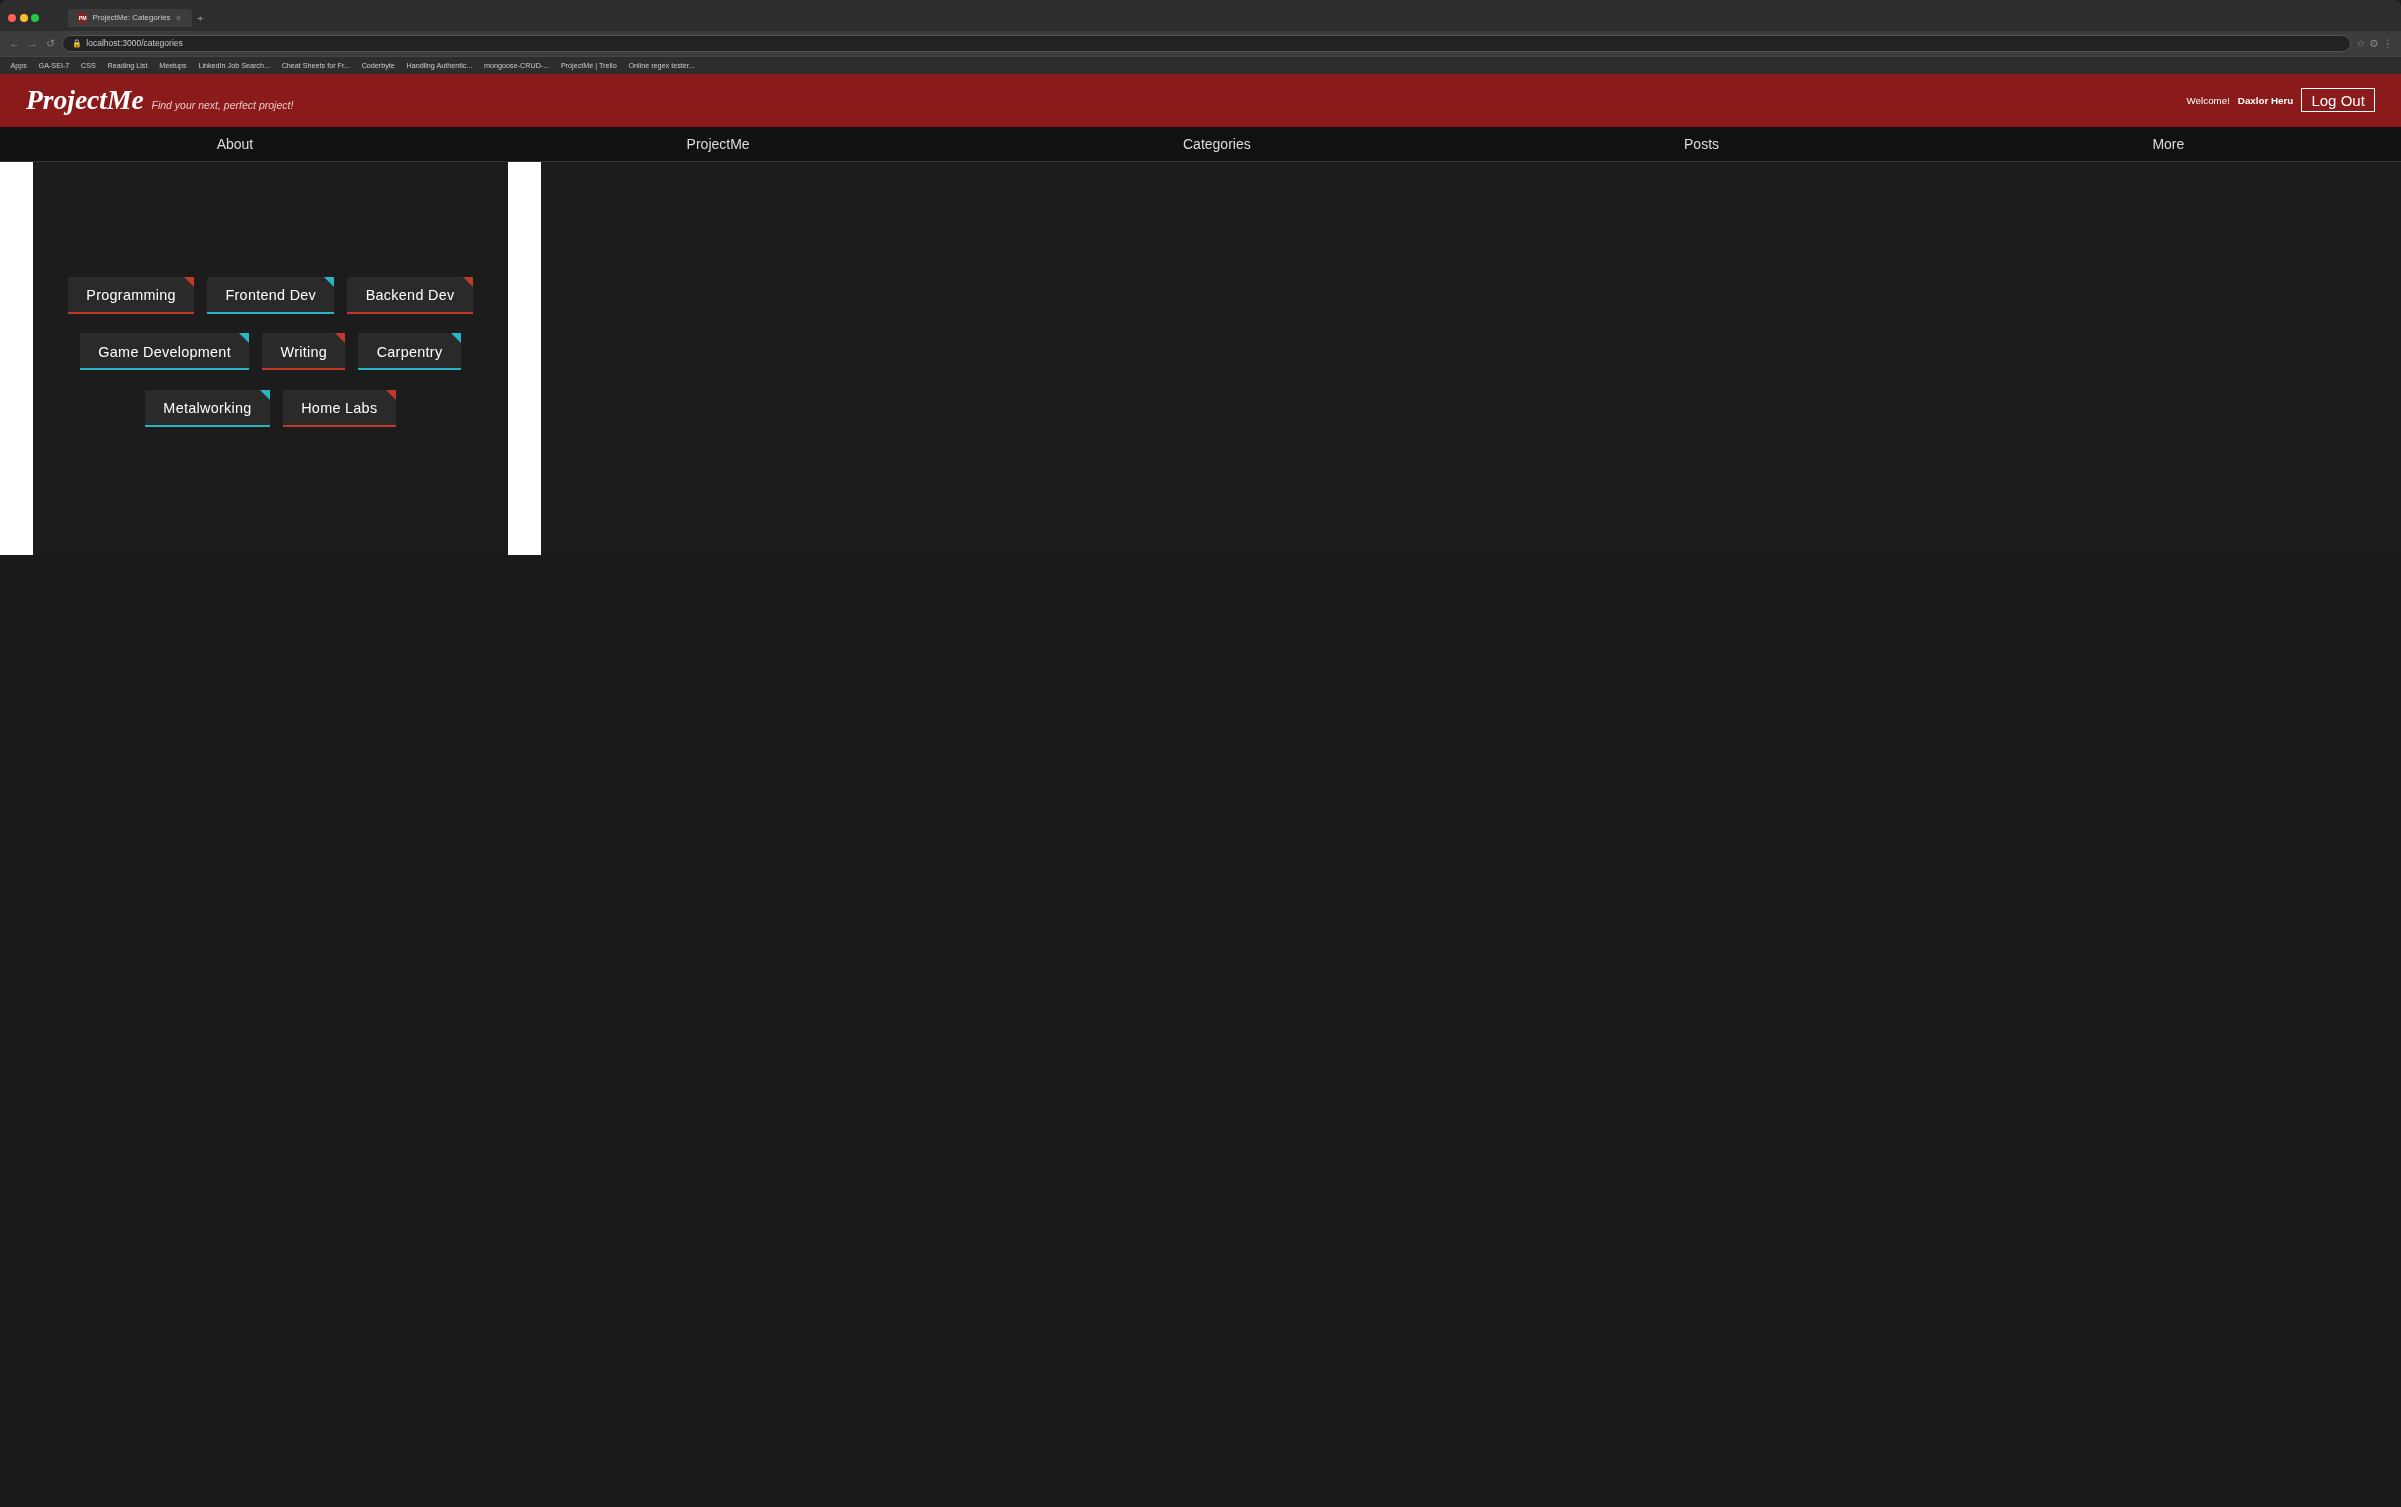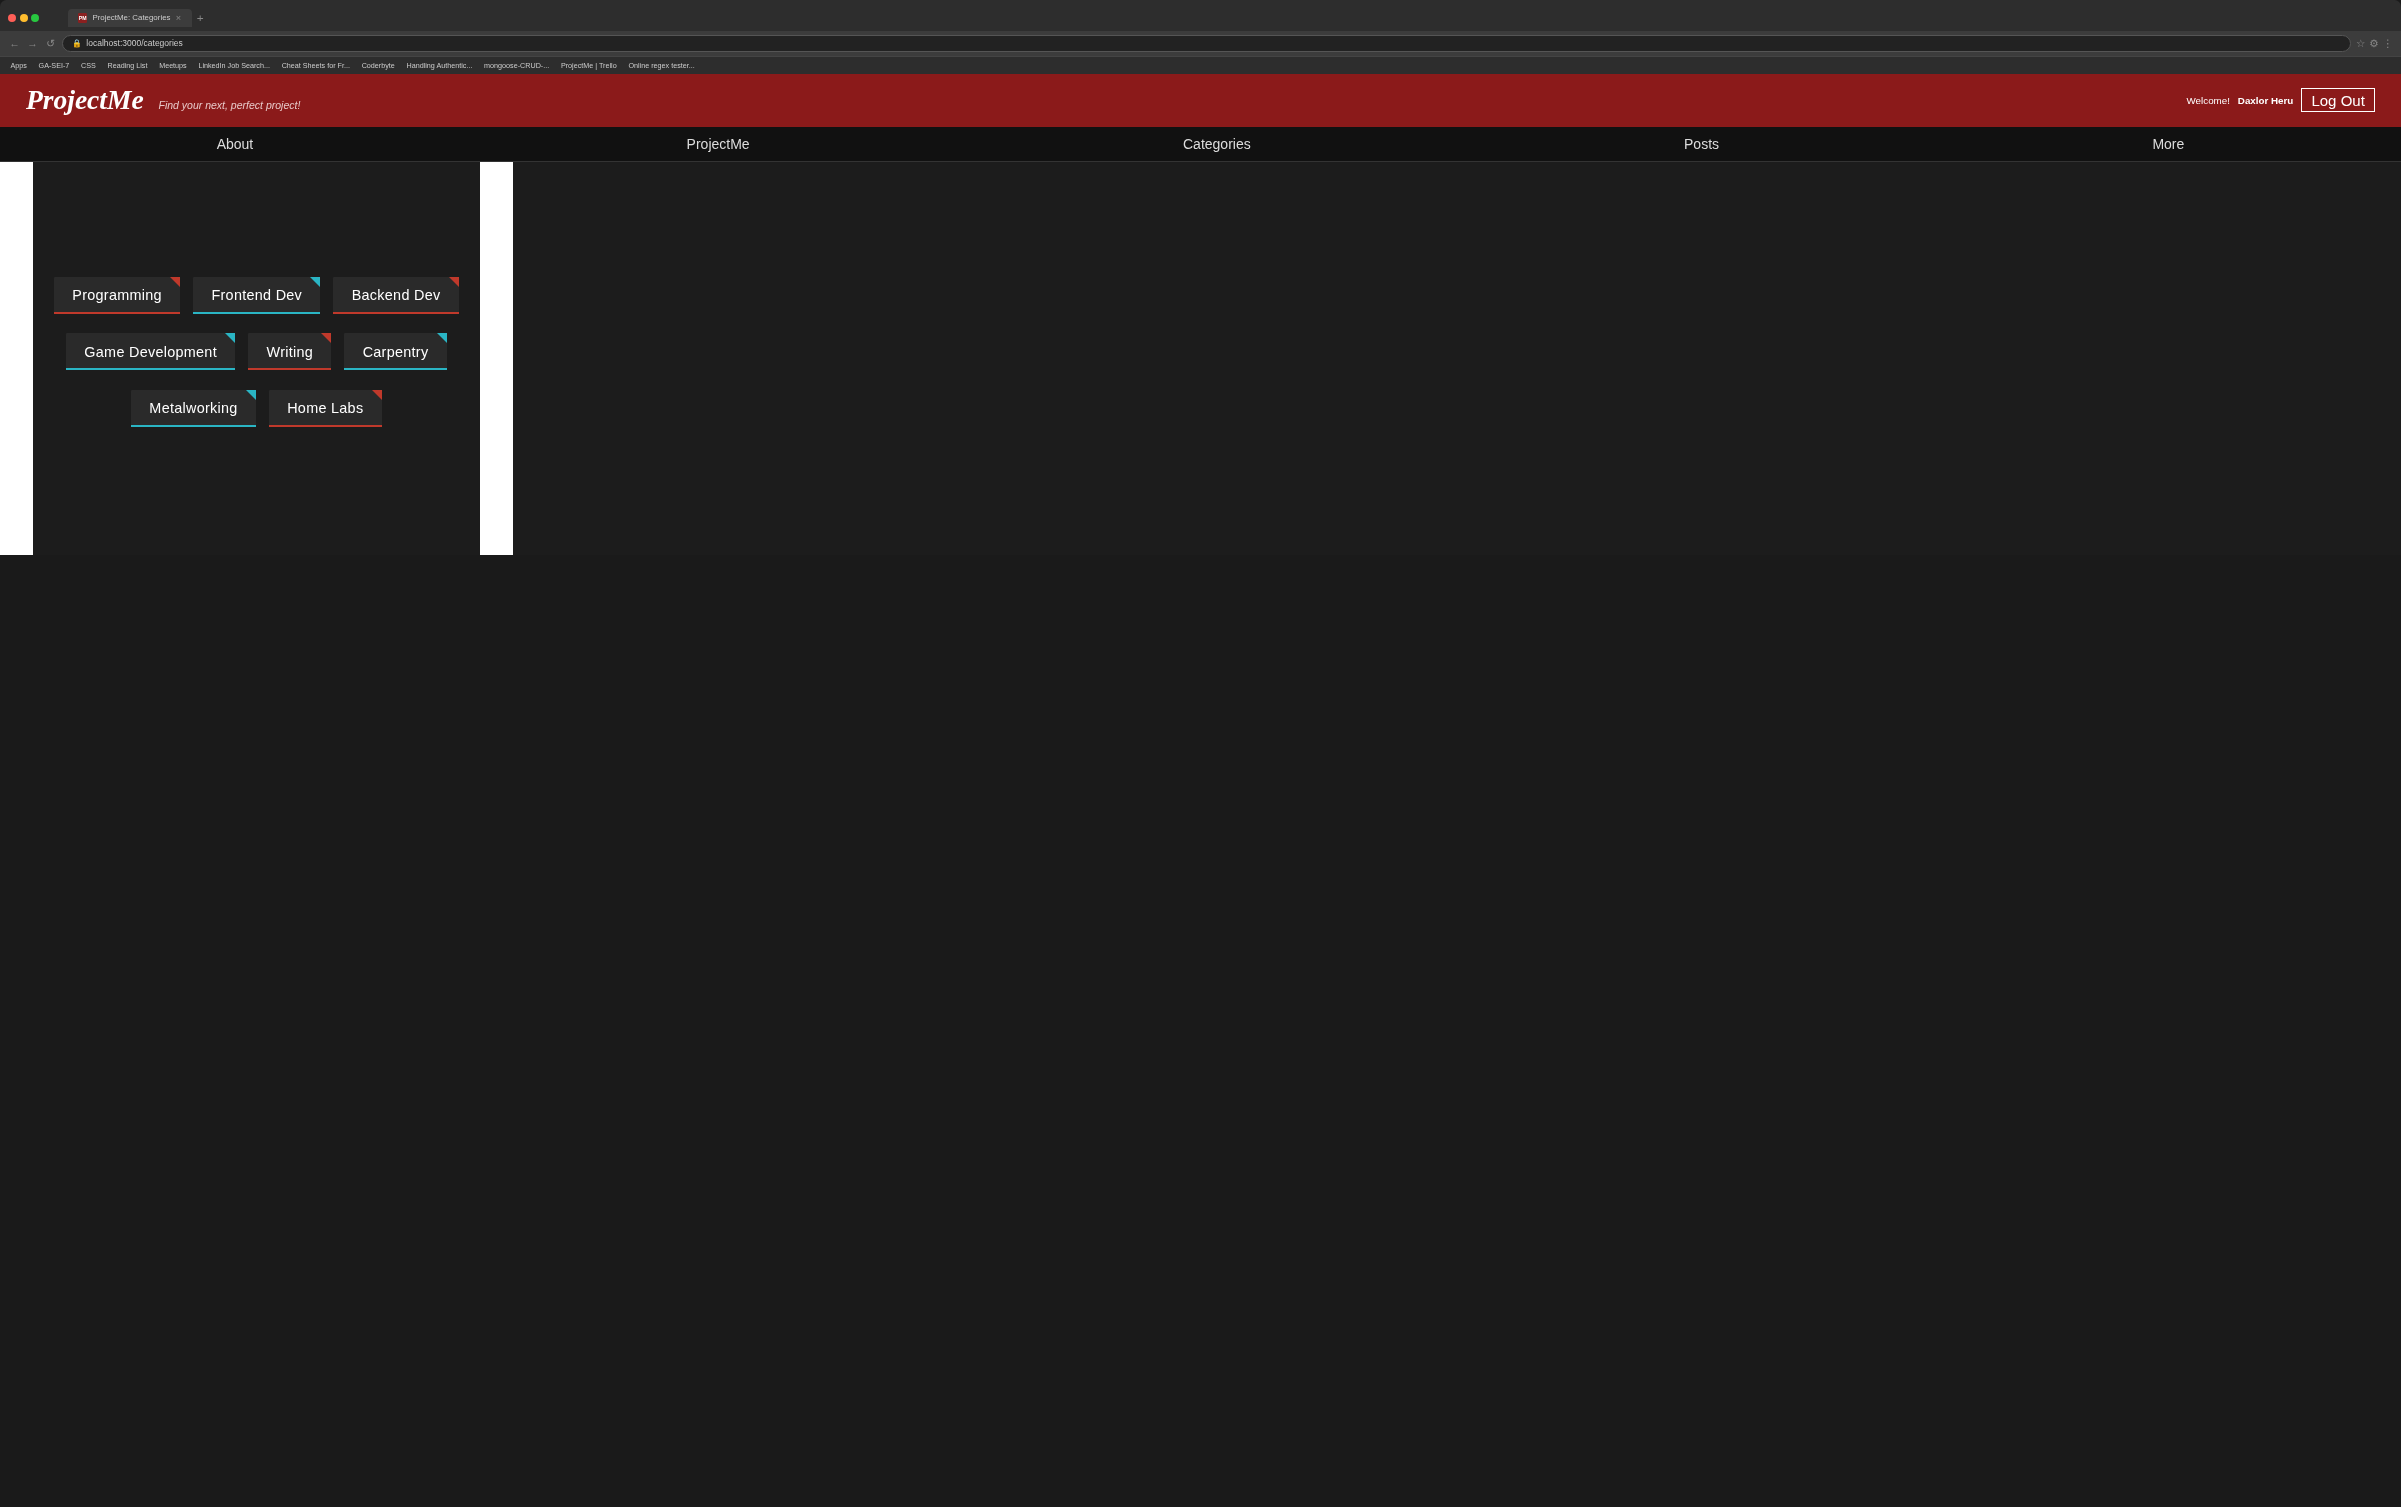--- a/index.html
+++ b/index.html
@@ -180,21 +180,20 @@
       font-size: 27.5px;
       font-weight: bold;
       color: white;
       font-style: italic;
     }
 
     .logo-tagline {
       font-style: italic;
       color: #e8c8c8;
       font-size: 10.5px;
-      margin-left: 7px;
     }
 
     .header-right {
       display: flex;
       align-items: center;
       gap: 7.9px;
       color: white;
       font-size: 9.8px;
     }
 
@@ -222,21 +221,21 @@
       font-size: 14px;
       cursor: pointer;
       padding: 2.6px 13px;
       text-decoration: none;
     }
 
     
     .page-content {
       background: #1c1c1c;
       min-height: 393px;
-      padding: 39px 21px 52px;
+      padding: 39px 35px 52px;
       display: flex;
       align-items: center;
       justify-content: center;
     }
 
     .categories-grid {
       display: flex;
       flex-direction: column;
       align-items: center;
       gap: 19.6px;

